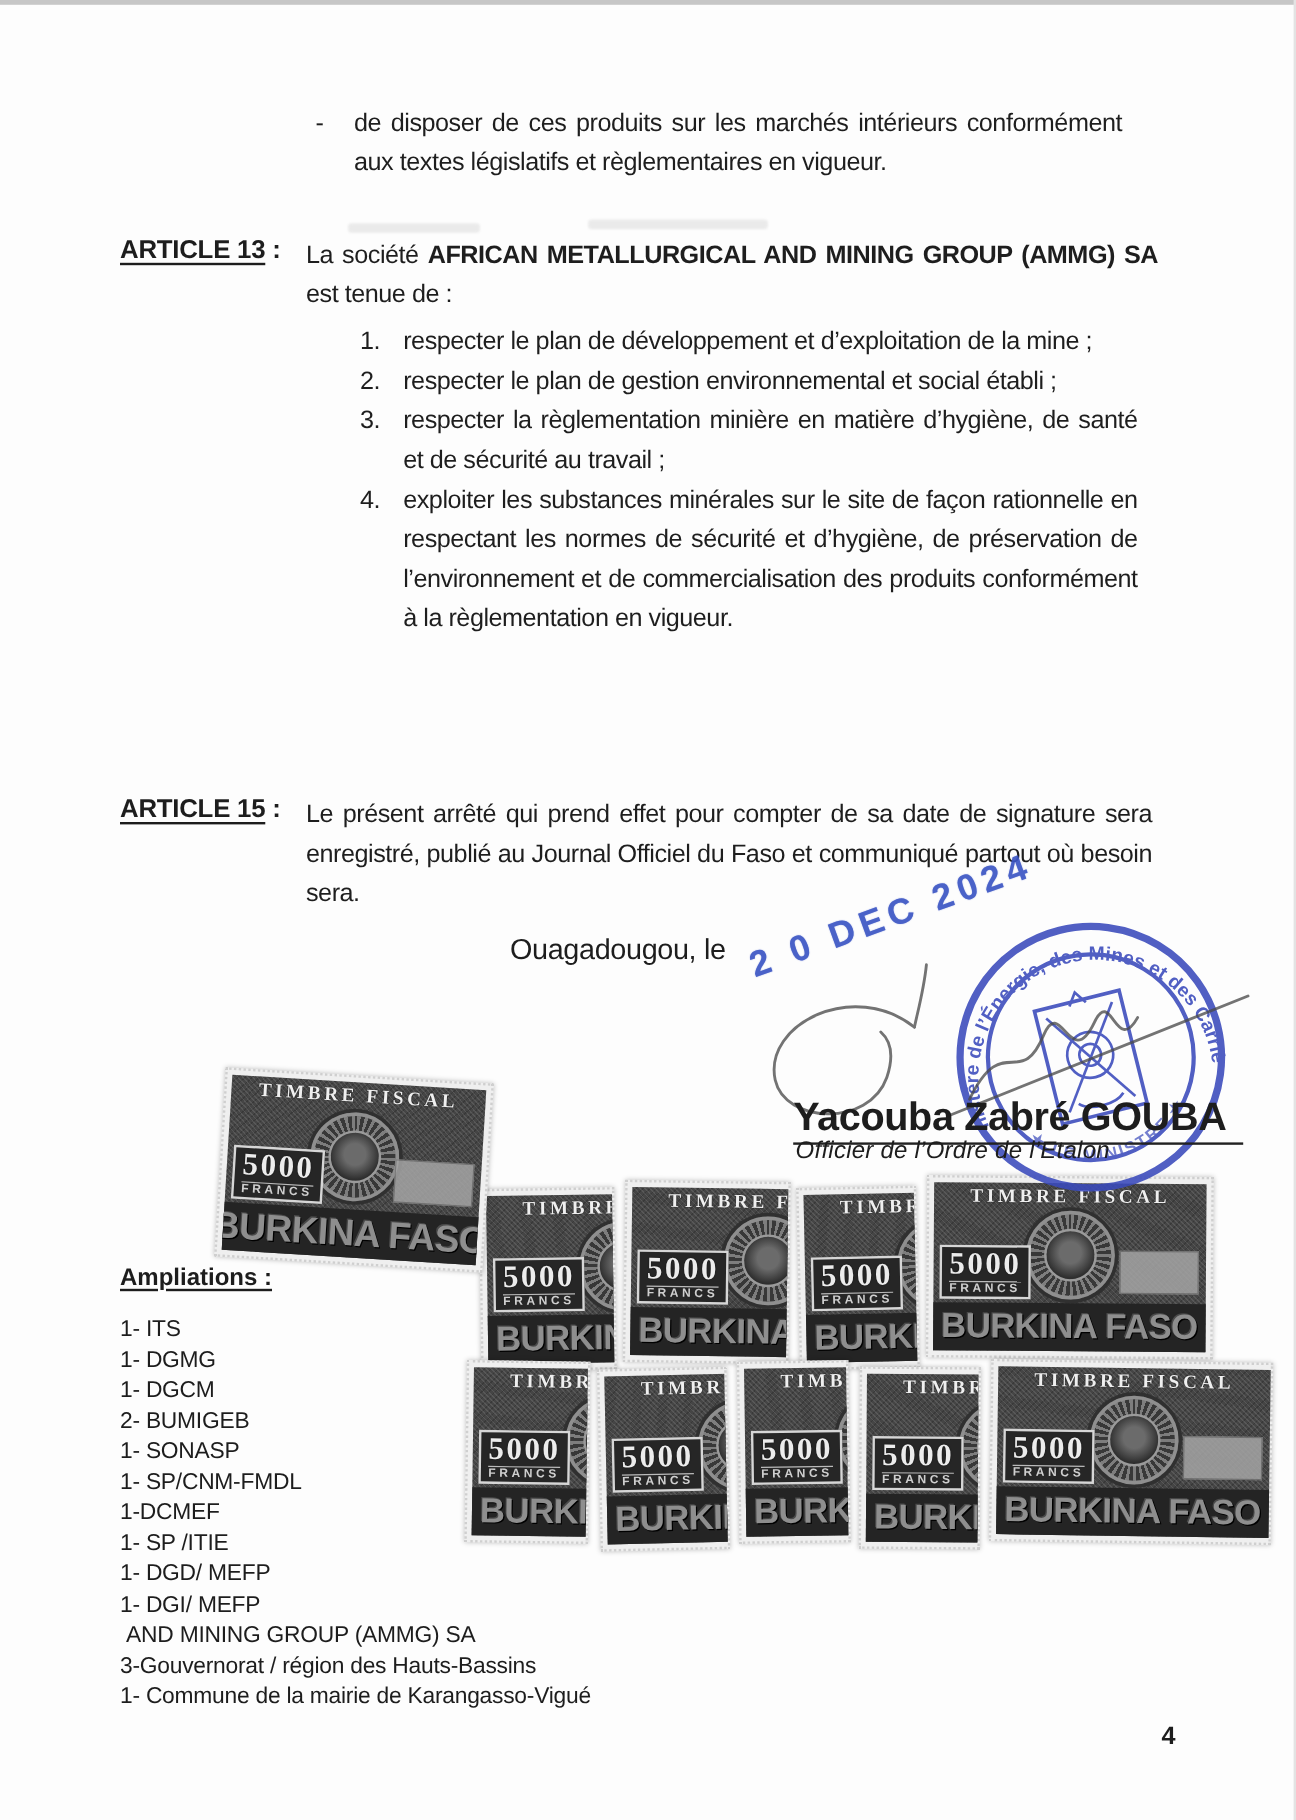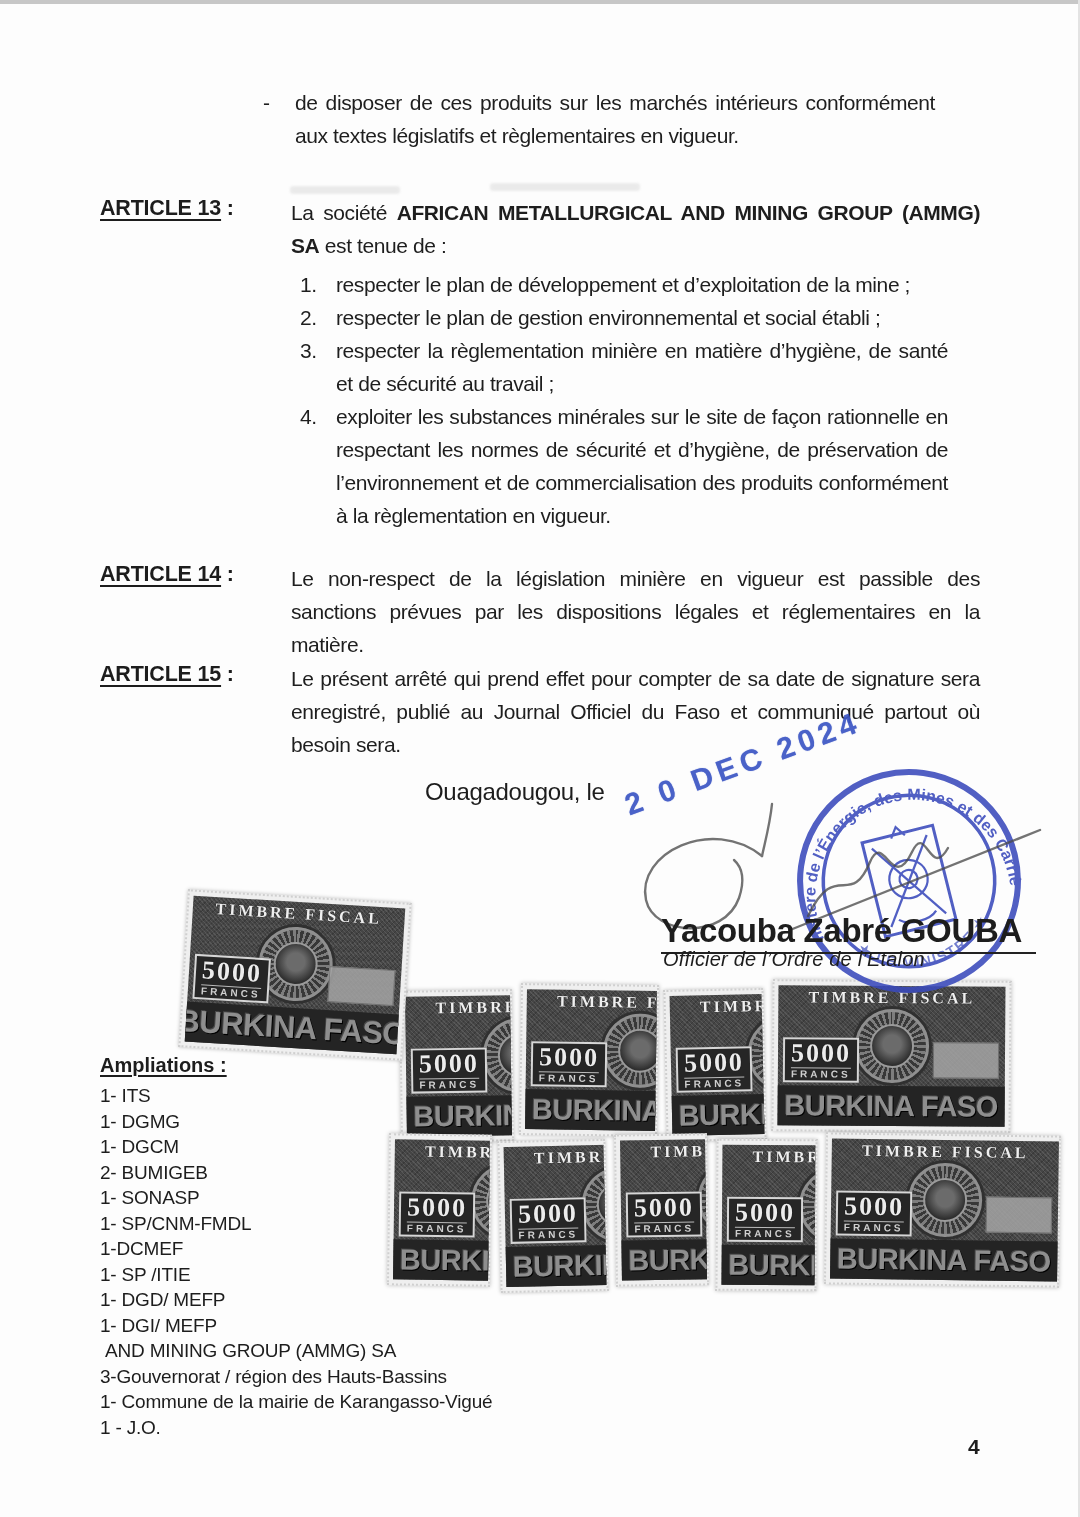--- a/index.html
+++ b/index.html
@@ -18,21 +18,21 @@
   .edge-right{position:absolute;right:0;top:0;width:2px;height:1517px;background:#e3e3e3;}
 
   
   .doc-text{font-size:21px;line-height:33px;letter-spacing:-0.4px;text-align:justify;color:#1e1e1e;}
   .smudge{position:absolute;background:#9a9a9a;opacity:.18;border-radius:3px;filter:blur(1px);}
 
   .bullet-block{position:absolute;left:263px;top:86px;width:675px;display:flex;}
   .bullet-dash{width:32px;flex:0 0 32px;}
   .bullet-text{width:640px;}
 
-  .article{position:absolute;left:100px;width:880px;display:flex;align-items:flex-start;gap:36px;}
+  .article{position:absolute;left:100px;width:880px;display:flex;align-items:flex-start;}
   .article-label{flex:0 0 155px;font-weight:bold;font-size:21.5px;letter-spacing:-0.2px;white-space:nowrap;}
   .article-label .u{text-decoration:underline;text-underline-offset:4px;}
   .article-body{margin-left:0;}
   .a13{top:196px;}
   .a13 .article-body{width:710px;}
   .a14{top:562px;}
   .a14 .article-body{width:710px;}
   .a15{top:662px;}
   .a15 .article-body{width:705px;}
 
@@ -103,21 +103,21 @@
   .stamp-row{position:absolute;display:flex;align-items:flex-start;}
   .row1{left:400px;top:980px;gap:7px;}
   .row2{left:388px;top:1130px;gap:8px;z-index:1;}
   .w105{width:113px;} .w130{width:138px;} .w92{width:100px;} .full1{width:239px;}
   .w95{width:103px;} .w100{width:108px;} .w85{width:93px;} .w93{width:101px;} .full2{width:235px;}
   .off1{margin-top:10px;} .off2{margin-top:4px;} .off3{margin-top:9px;} .off4{margin-top:0px;}
   .r1{transform:rotate(-0.8deg);} .r2{transform:rotate(0.8deg);} .r3{transform:rotate(-1.2deg);} .r4{transform:rotate(0.4deg);}
 
   
   .ampliations{position:absolute;left:100px;top:1054px;z-index:2;}
-  .ampliations-heading{font-weight:bold;font-size:20px;text-decoration:underline;text-underline-offset:3px;margin-bottom:6px;}
+  .ampliations-heading{font-weight:bold;font-size:20px;text-decoration:underline;text-underline-offset:3px;margin-bottom:18px;}
   .ampliations ul{list-style:none;}
   .ampliations li{font-size:19px;line-height:25.5px;letter-spacing:-0.2px;white-space:pre-wrap;}
 
   .page-number{position:absolute;left:968px;top:1435px;font-weight:bold;font-size:21px;}
 </style>
 </head>
 <body>
 
 <div class="page">
   <div class="edge-top"></div>
@@ -152,24 +152,20 @@
         <span class="num">3.</span>
         <span class="itm doc-text">respecter la règlementation minière en matière d’hygiène, de santé et de sécurité au travail ;</span>
       </li>
 
       <li>
         <span class="num">4.</span>
         <span class="itm doc-text">exploiter les substances minérales sur le site de façon rationnelle en respectant les normes de sécurité et d’hygiène, de préservation de l’environnement et de commercialisation des produits conformément à la règlementation en vigueur.</span>
       </li>
     </ol>
 
-  <div class="article a14">
-    <div class="article-label"><span class="u">ARTICLE 14</span><span> :</span></div>
-    <div class="article-body doc-text">Le non-respect de la législation minière en vigueur est passible des sanctions prévues par les dispositions légales et réglementaires en la matière.</div>
-  </div>
 
   <div class="article a15">
     <div class="article-label"><span class="u">ARTICLE 15</span><span> :</span></div>
     <div class="article-body doc-text">Le présent arrêté qui prend effet pour compter de sa date de signature sera enregistré, publié au Journal Officiel du Faso et communiqué partout où besoin sera.</div>
   </div>
 
   <div class="city-line">Ouagadougou, le</div>
   <div class="date-stamp">2 0 DEC 2024</div>
 
   <svg class="sig-svg" width="440" height="145" viewBox="0 0 440 145">
@@ -376,18 +372,17 @@
         <li>1- DGI/ MEFP</li>
 
 
         <li> AND MINING GROUP (AMMG) SA</li>
 
         <li>3-Gouvernorat / région des Hauts-Bassins</li>
 
 
         <li>1- Commune de la mairie de Karangasso-Vigué</li>
 
-        <li>1 - J.O.</li>
       </ul>
   </div>
 
   <div class="page-number">4</div>
 </div>
 
 </body></html>

